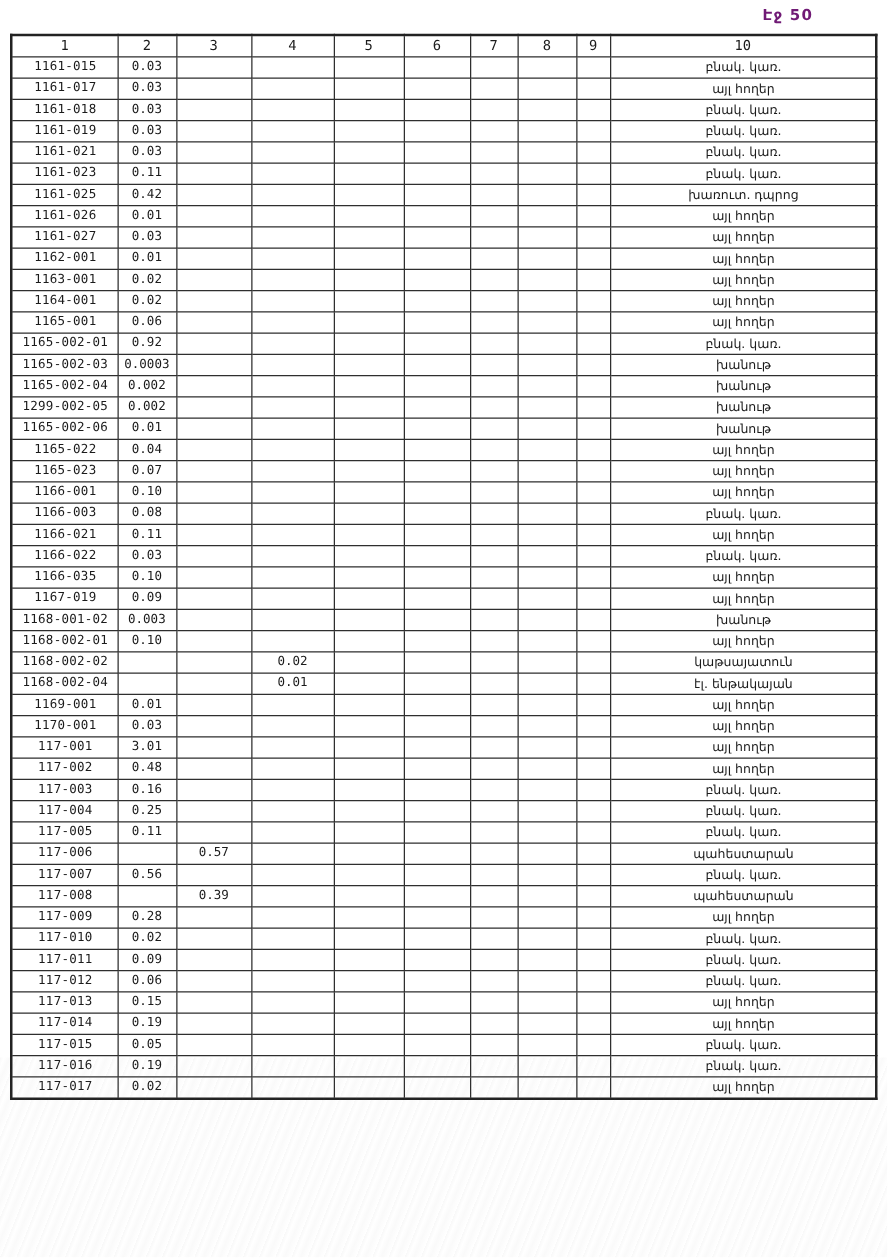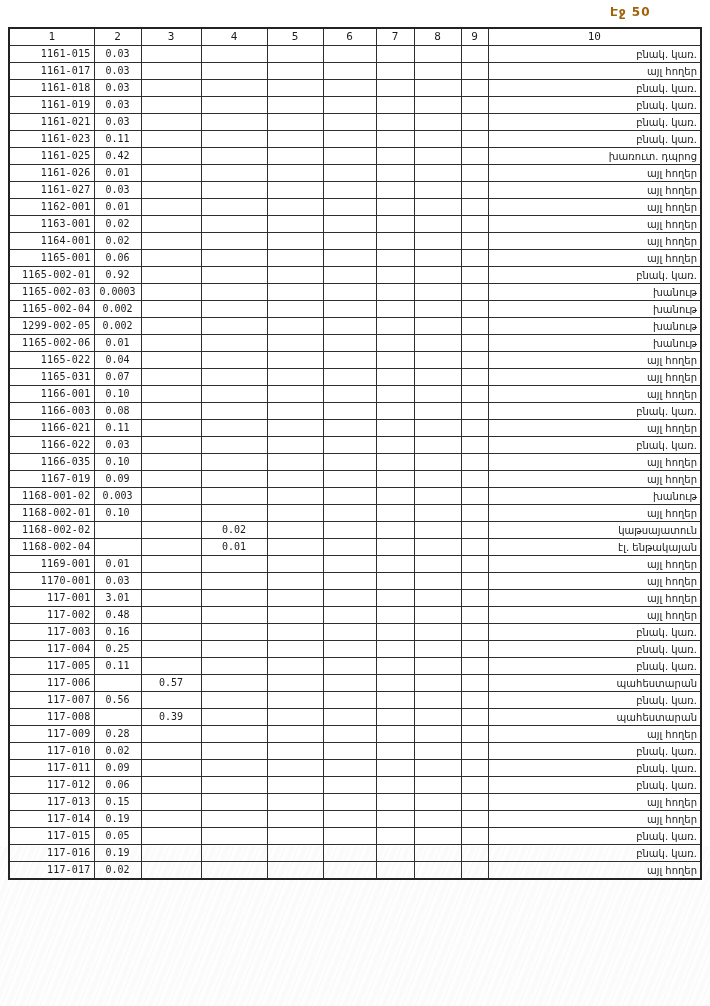--- a/index.html
+++ b/index.html
@@ -14,21 +14,21 @@
     height: 1006px;
     background: #ffffff;
     overflow: hidden;
   }
   .page-label {
     position: absolute;
     top: 5px;
     left: 610px;
     font-size: 12px;
     font-weight: bold;
-    color: #a16207;
+    color: #701a75;
     letter-spacing: 1px;
   }
   table.doc-table {
     position: absolute;
     top: 27px;
     left: 8px;
     width: 692px;
     border-collapse: collapse;
     table-layout: fixed;
     border: 2px solid #222;
@@ -50,29 +50,29 @@
     font-family: "DejaVu Sans Mono", "DejaVu Sans", monospace;
   }
   .doc-table td {
     height: 17px;
     font-size: 10px;
     line-height: 16px;
   }
   .doc-table td.c1 {
     font-family: "DejaVu Sans Mono", "DejaVu Sans", monospace;
     letter-spacing: 0.2px;
-    text-align: right;
+    text-align: center;
     padding-left: 4px;
   }
   .doc-table td.c2, .doc-table td.c3, .doc-table td.c4 {
     font-family: "DejaVu Sans Mono", "DejaVu Sans", monospace;
     text-align: center;
   }
   .doc-table td.c10 {
-    text-align: right;
+    text-align: center;
     padding-left: 4px;
     vertical-align: bottom;
     line-height: 15px;
     font-size: 10px;
   }
   
   .scan-noise {
     position: absolute;
     left: 0;
     bottom: 0;
@@ -345,21 +345,21 @@
           <td class="c3"></td>
           <td class="c4"></td>
           <td class="c5"></td>
           <td class="c6"></td>
           <td class="c7"></td>
           <td class="c8"></td>
           <td class="c9"></td>
           <td class="c10">այլ հողեր</td>
         </tr>
         <tr>
-          <td class="c1">1165-031</td>
+          <td class="c1">1165-023</td>
           <td class="c2">0.07</td>
           <td class="c3"></td>
           <td class="c4"></td>
           <td class="c5"></td>
           <td class="c6"></td>
           <td class="c7"></td>
           <td class="c8"></td>
           <td class="c9"></td>
           <td class="c10">այլ հողեր</td>
         </tr>

